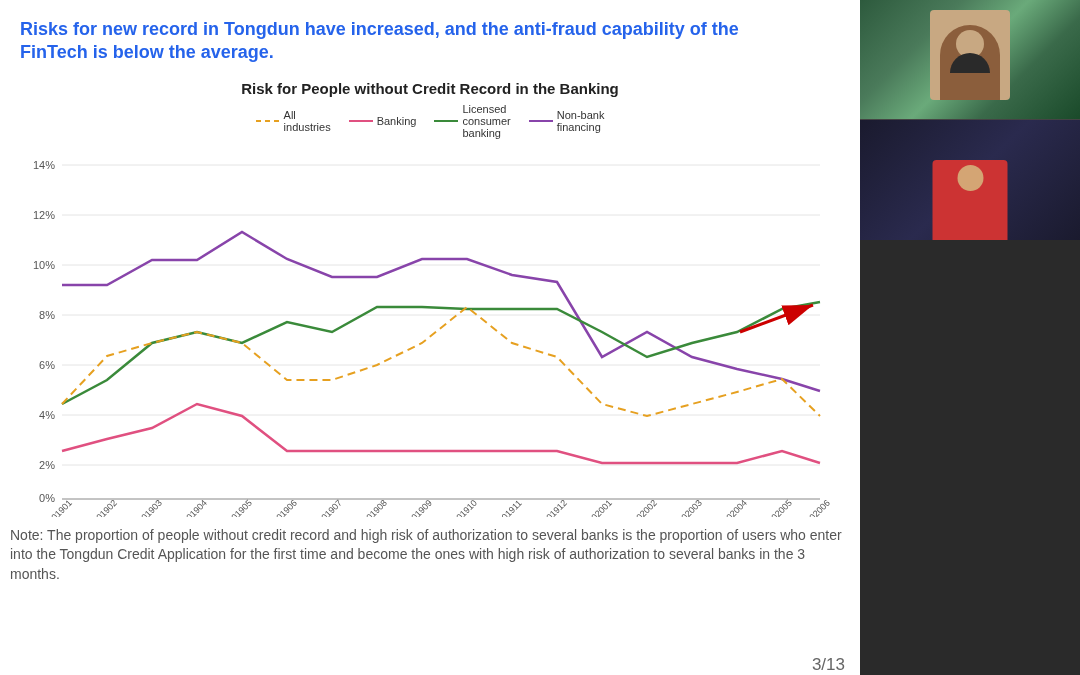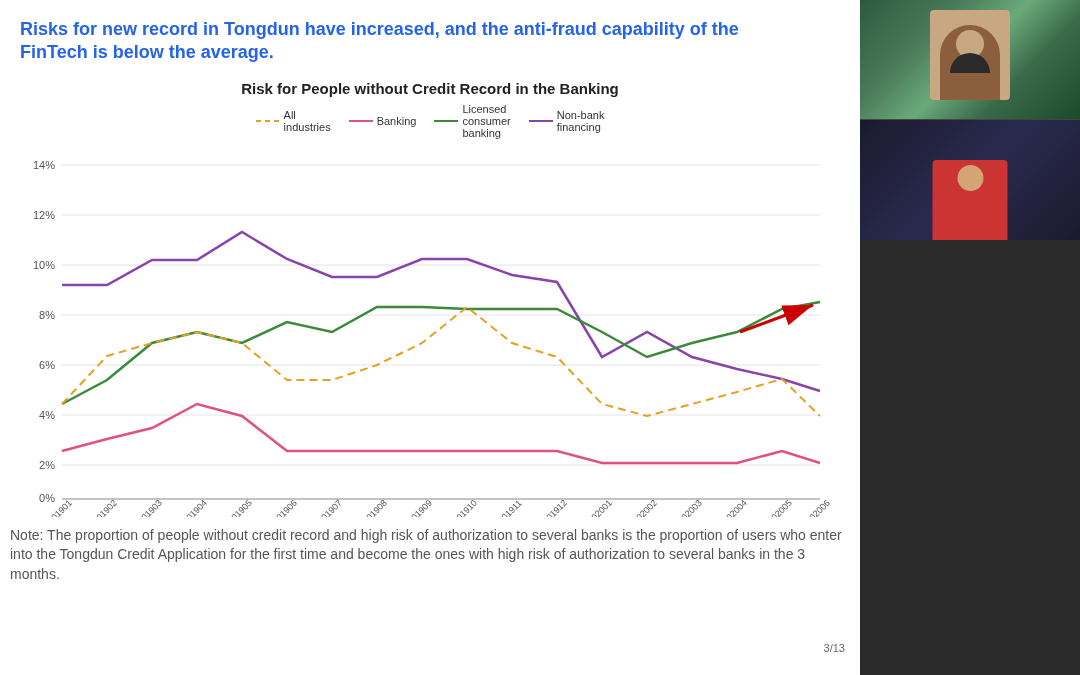--- a/index.html
+++ b/index.html
@@ -202,23 +202,23 @@
 
     #chart-note {
       font-size: 14px;
       color: #555;
       padding: 4px 10px;
       line-height: 1.4;
     }
 
     #slide-number {
       position: absolute;
-      bottom: 21px;
+      bottom: 0;
       right: 15px;
-      font-size: 11px;
+      font-size: 17px;
       color: #666;
     }
   </style>
 </head>
 <body>
 
 <div id="main-container">
   <div id="slide-area">
     <div class="slide-title">Risks for new record in Tongdun have increased, and the anti-fraud capability of the FinTech is below the average.</div>
 

